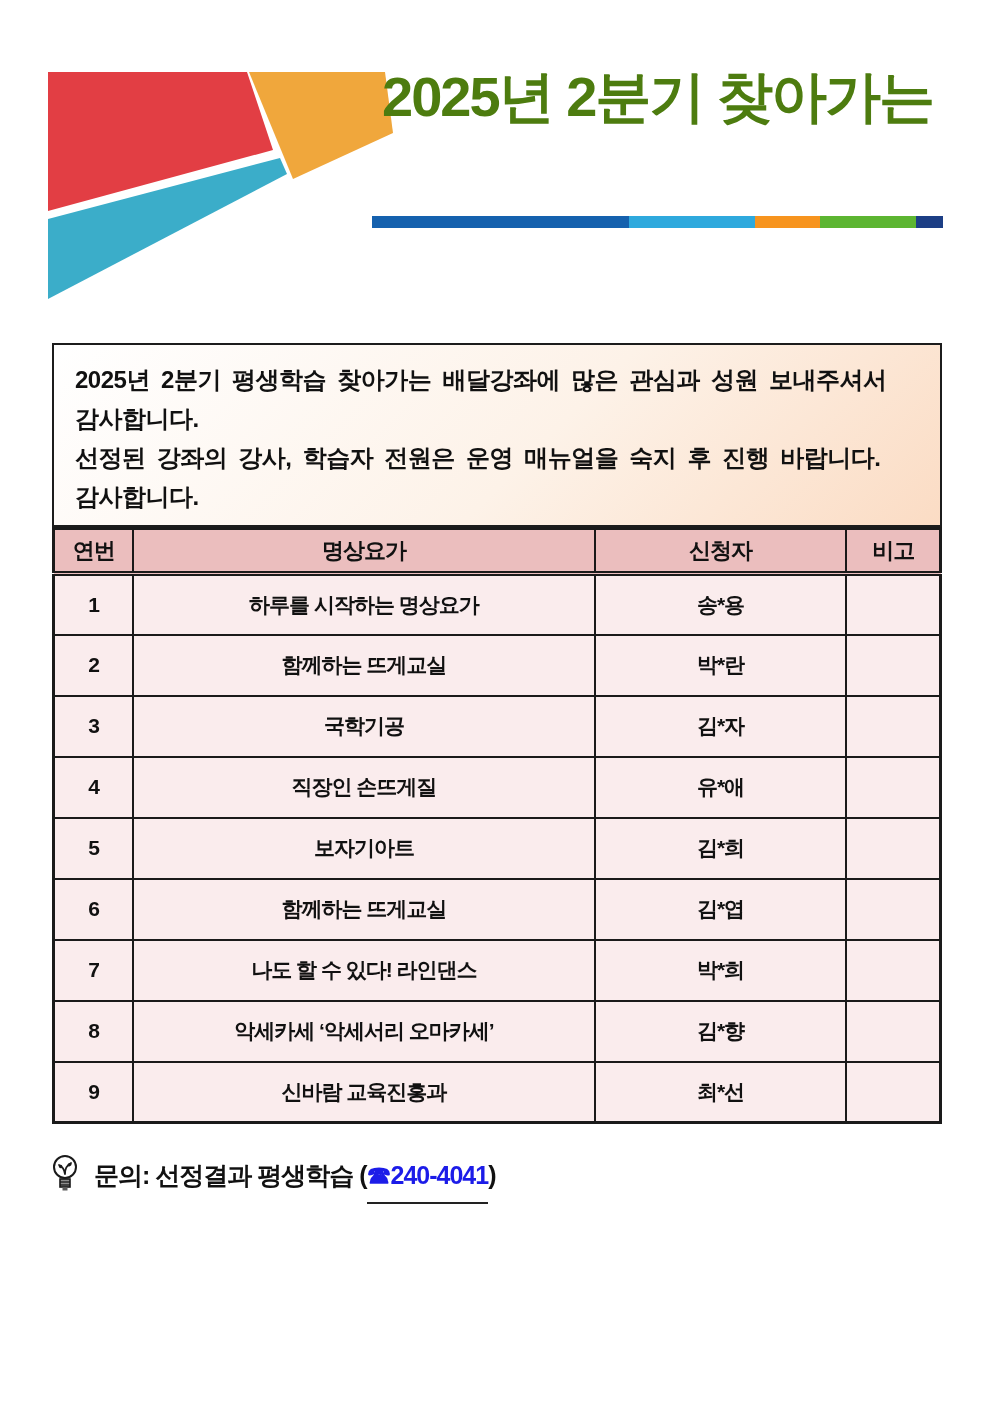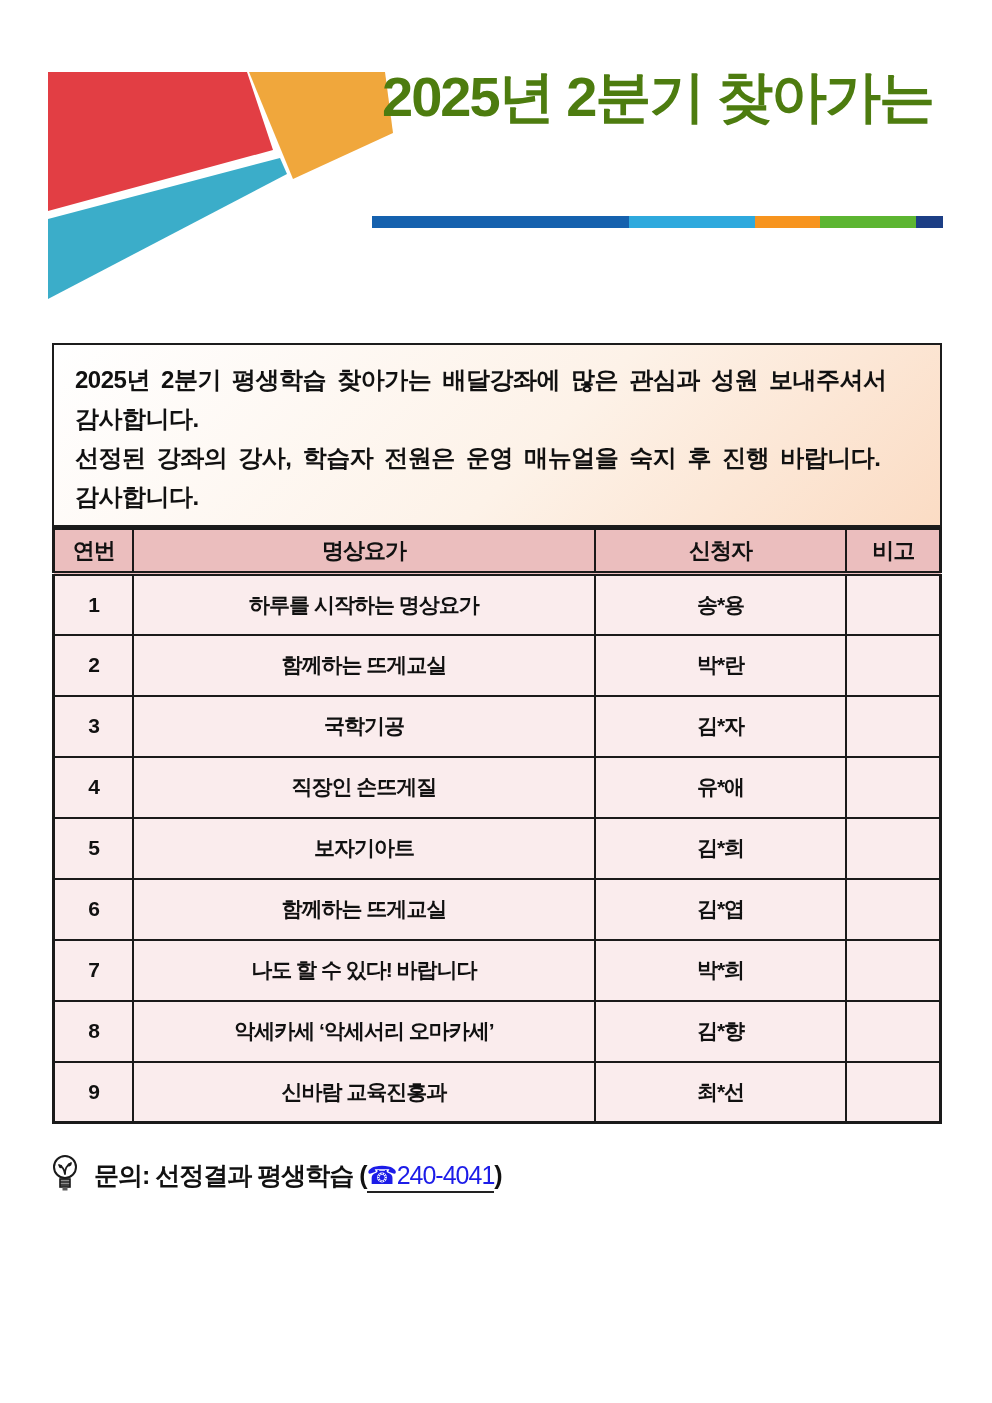--- a/index.html
+++ b/index.html
@@ -64,22 +64,22 @@
   
   .footer {
     position: absolute; left: 50px; top: 1154px;
     display: flex; align-items: center; gap: 14px;
     font-size: 25px; font-weight: 700; letter-spacing: -1px;
   }
   .footer .bulb { flex: 0 0 auto; display: inline-flex; }
   .phone-link {
     text-decoration: none;
     border-bottom: 2px solid #222;
-    padding-bottom: 2px;
-    font-weight: 400;
+    padding-bottom: 13px;
+    font-weight: 700;
   }
 </style>
 </head>
 <body>
 
 <div>
 
   <svg class="logo" viewBox="0 0 410 330" xmlns="http://www.w3.org/2000/svg">
     <polygon id="logo-red" points="48,72 247,72 273,150 48,211" fill="#e23e44"></polygon>
     <polygon id="logo-orange" points="249,72 385,72 393,133 293,179" fill="#f0a73c"></polygon>
@@ -158,21 +158,21 @@
 
   <tr>
     <td>6</td>
     <td>함께하는 뜨게교실</td>
     <td>김*엽</td>
     <td></td>
   </tr>
 
   <tr>
     <td>7</td>
-    <td>나도 할 수 있다! 바랍니다</td>
+    <td>나도 할 수 있다! 라인댄스</td>
     <td>박*희</td>
     <td></td>
   </tr>
 
   <tr>
     <td>8</td>
     <td>악세카세 ‘악세서리 오마카세’</td>
     <td>김*향</td>
     <td></td>
   </tr>

